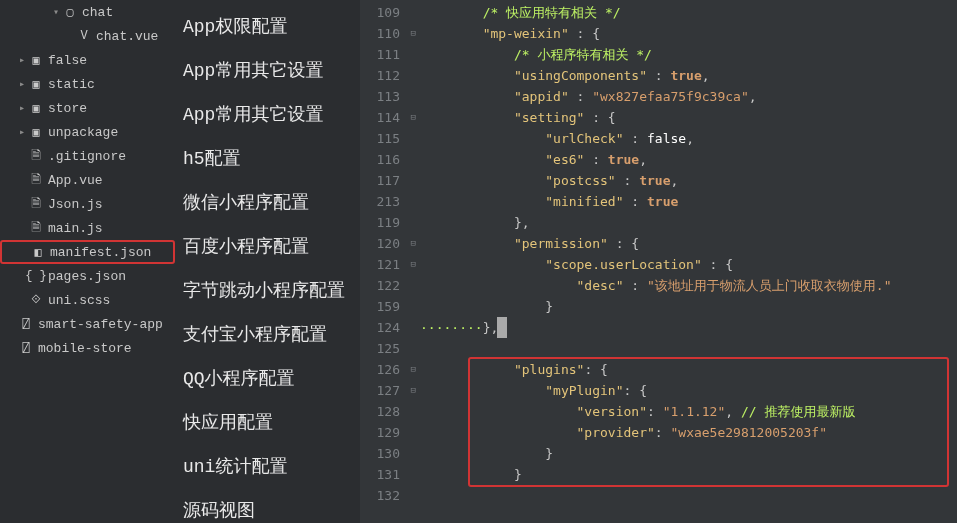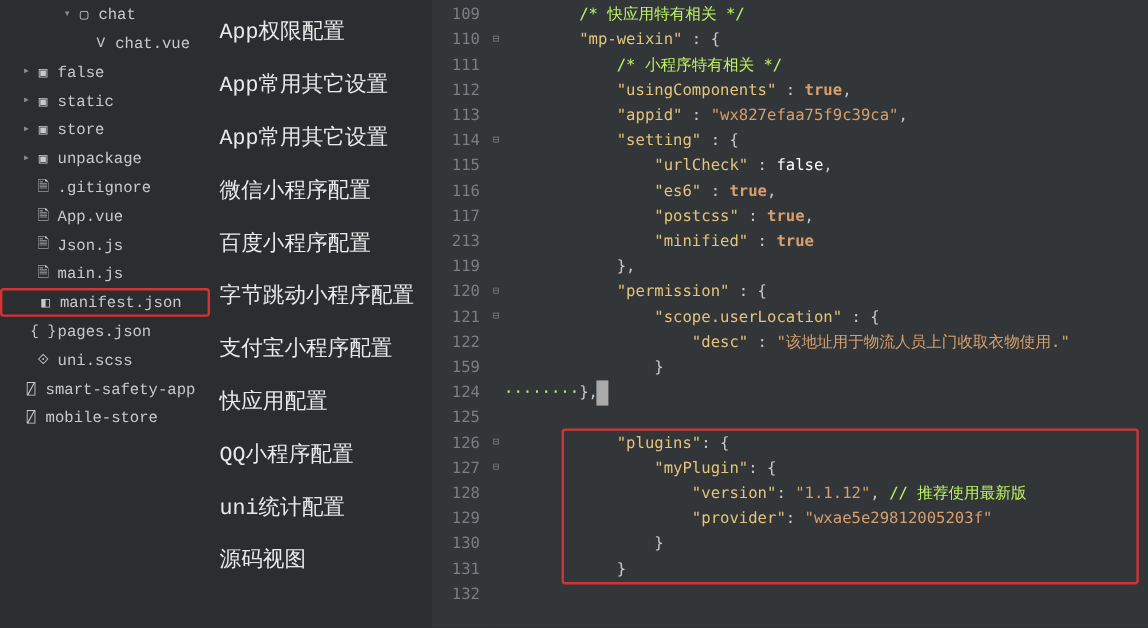--- a/index.html
+++ b/index.html
@@ -210,26 +210,27 @@
       <span class="arrow"></span>
       <span class="icon file-ic">⍁</span>
       <span>mobile-store</span>
     </div>
   </div>
 
 <div class="settings" id="settings">
     <div class="settings-item">App权限配置</div>
     <div class="settings-item">App常用其它设置</div>
     <div class="settings-item">App常用其它设置</div>
+    <div class="settings-item">h5配置</div>
     <div class="settings-item">微信小程序配置</div>
     <div class="settings-item">百度小程序配置</div>
     <div class="settings-item">字节跳动小程序配置</div>
     <div class="settings-item">支付宝小程序配置</div>
+    <div class="settings-item">QQ小程序配置</div>
     <div class="settings-item">快应用配置</div>
-    <div class="settings-item">QQ小程序配置</div>
     <div class="settings-item">uni统计配置</div>
     <div class="settings-item">源码视图</div>
   </div>
 
 <div class="editor">
   <div class="gutter" id="gutter">
       <div class="gutter-row">109</div>
       <div class="gutter-row">110<span class="fold">⊟</span></div>
       <div class="gutter-row">111</div>
       <div class="gutter-row">112</div>

